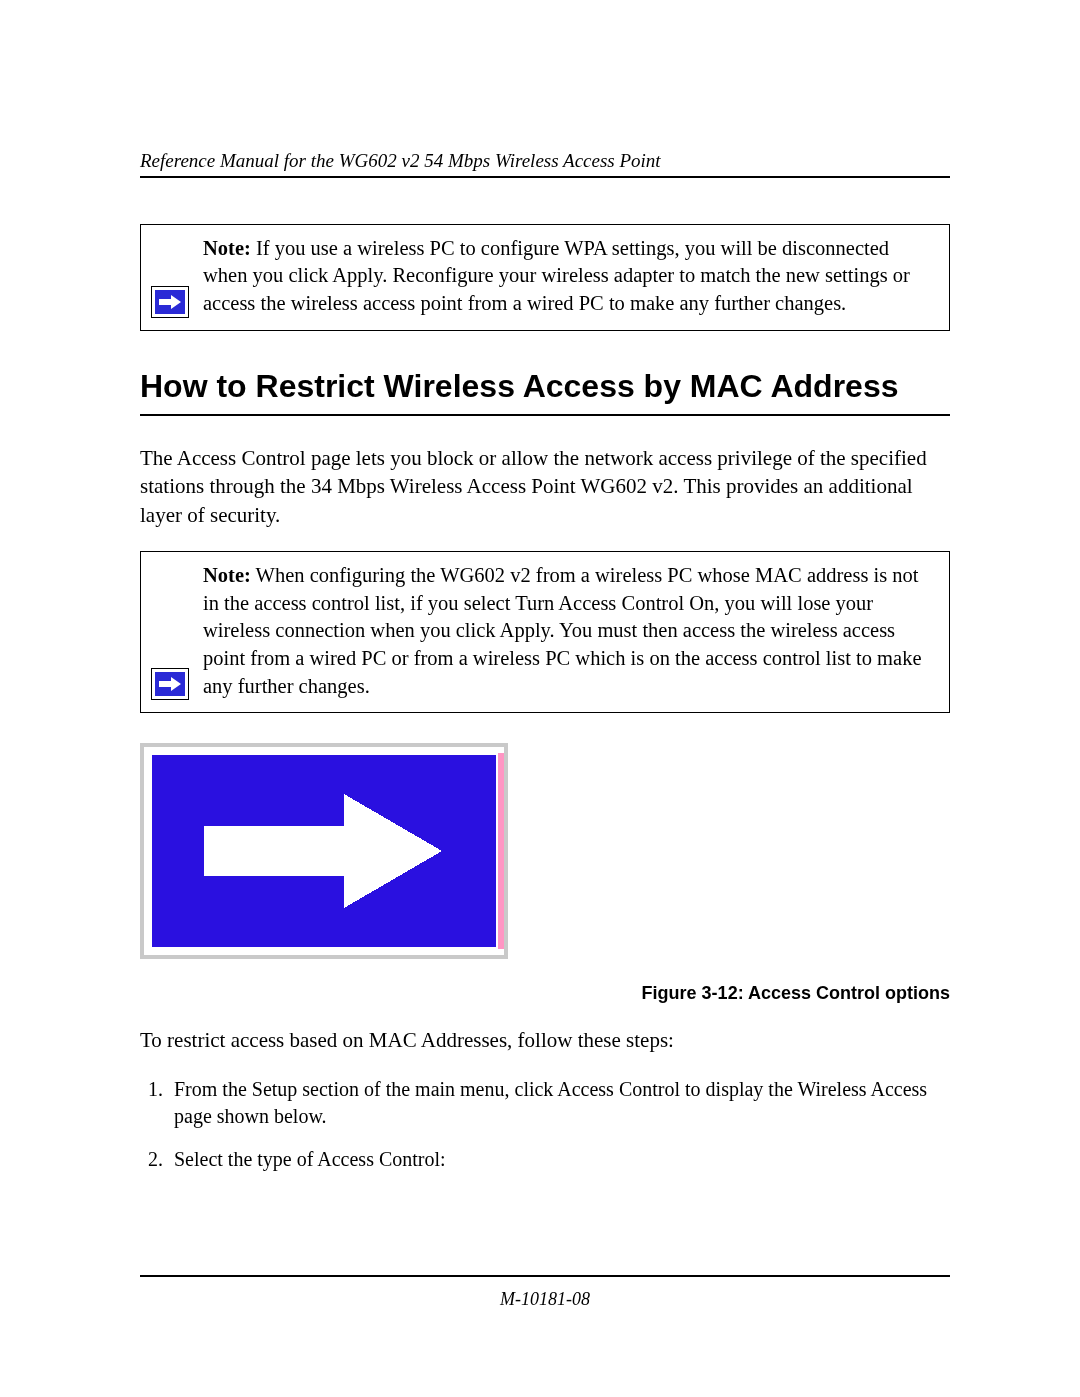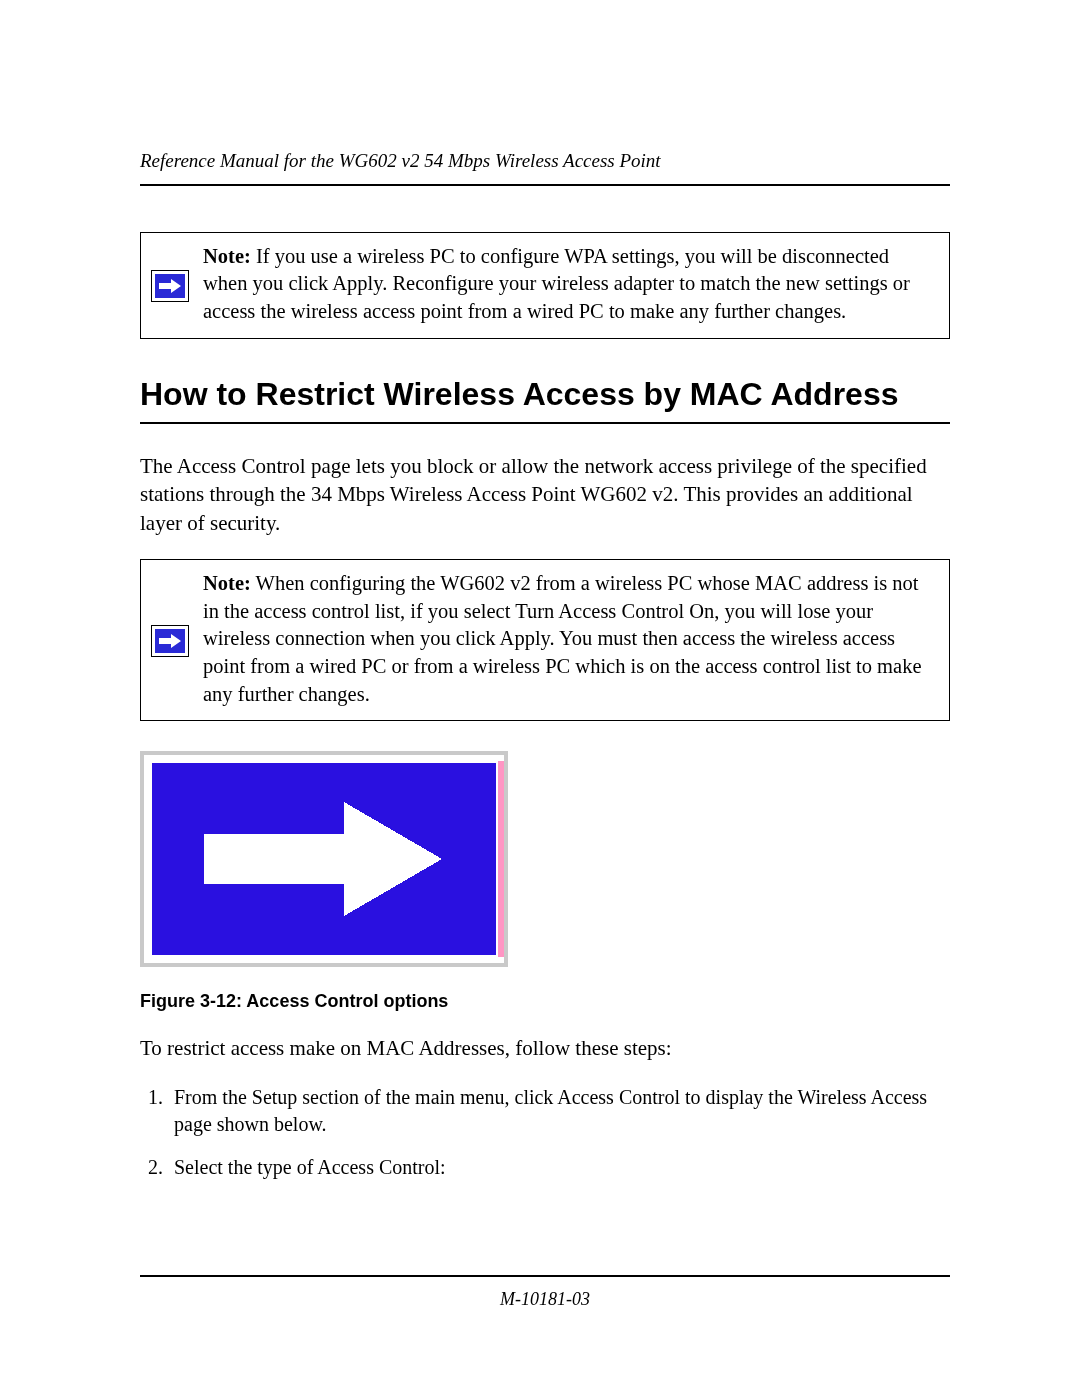--- a/index.html
+++ b/index.html
@@ -9,27 +9,27 @@
     color:#000;
     box-sizing:border-box;
     padding:148px 130px 0 140px;
     font-size:21px;
     line-height:1.35;
   }
   .running-head{
     font-style:italic;
     font-size:19px;
     border-bottom:2px solid #000;
-    padding-bottom:10px;
+    padding-bottom:2px;
     margin-bottom:46px;
   }
   .note-box{
     border:1.5px solid #000;
     display:flex;
-    align-items:center;
+    align-items:flex-end;
     padding:10px 12px 12px 10px;
   }
   .note-icon-wrap{
     border:1.5px solid #000;
     padding:3px;
     margin-right:14px;
     flex:0 0 auto;
     margin-top:4px;
   }
   .note-icon{
@@ -43,20 +43,21 @@
   h2.section{
     font-family:Helvetica,Arial,sans-serif;
     font-weight:bold;
     font-size:32px;
     margin:34px 0 6px 0;
   }
   .rule{border:none;border-top:2px solid #000;margin:6px 0 28px 0}
   p.body{margin:0 0 22px 0}
   .figure{
     margin:30px 0 20px 0;
+    text-align:right;
   }
   .figure-img{
     width:368px;height:216px;
     border:4px solid #c9c9c9;
     box-sizing:border-box;
     position:relative;
     background:#fff;
     image-rendering:pixelated;
   }
   .figure-img .blue{
@@ -130,22 +131,22 @@
     <div class="pink-edge"></div>
     <div class="blue">
       <svg width="280" height="150" viewBox="0 0 280 150" shape-rendering="crispEdges">
         <path d="M20 50 H160 V18 L258 75 L160 132 V100 H20 Z" fill="#ffffff"></path>
       </svg>
     </div>
   </div>
   <div class="figure-caption">Figure 3-12: Access Control options</div>
 </div>
 
-<p class="body steps-intro">To restrict access make on MAC Addresses, follow these steps:</p>
+<p class="body steps-intro">To restrict access based on MAC Addresses, follow these steps:</p>
 <ol class="steps">
   <li>From the Setup section of the main menu, click Access Control to display the Wireless Access page shown below.</li>
   <li>Select the type of Access Control:</li>
 </ol>
 
 <div class="footer">
   <hr class="footer-rule">
-  <div class="footer-docid">M-10181-03</div>
+  <div class="footer-docid">M-10181-08</div>
 </div>
 
 </body></html>

